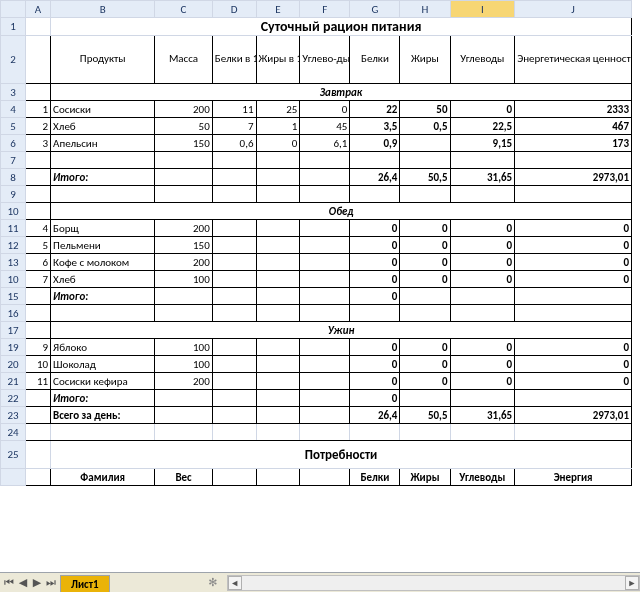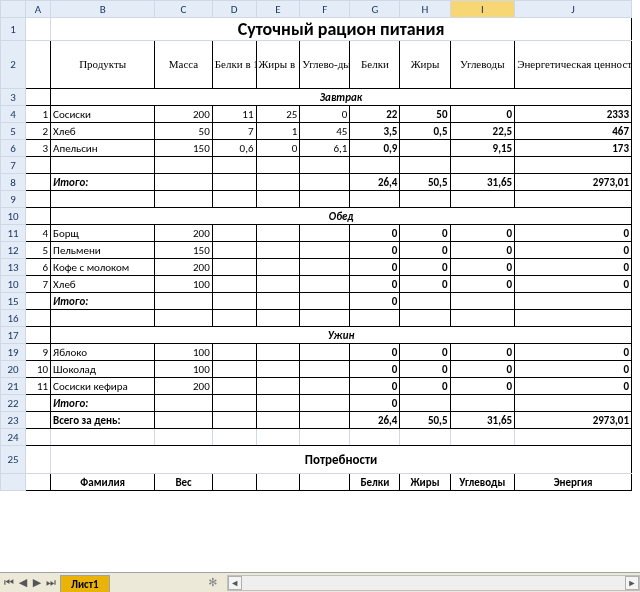--- a/index.html
+++ b/index.html
@@ -49,24 +49,24 @@
   .colJ { width: 112px; }
   .thick-l { border-left: 1.5px solid #000 !important; }
   .thick-r { border-right: 1.5px solid #000 !important; }
   .thick-t { border-top: 1.5px solid #000 !important; }
   .thick-b { border-bottom: 1.5px solid #000 !important; }
   .b-all { border: 1px solid #000 !important; }
   .center { text-align: center; }
   .right { text-align: right; }
   .bold { font-weight: bold; }
   .italic { font-style: italic; }
-  .title { font-size: 18px; font-weight: bold; text-align:center; }
+  .title { font-size: 14px; font-weight: bold; text-align:center; }
   .subtitle { font-size: 13px; font-weight: bold; text-align:center; }
   .tallrow td { height: 48px; vertical-align: middle; }
-  .wrap { white-space: normal; line-height: 1.1; font-family: Liberation Serif, serif; }
+  .wrap { white-space: normal; line-height: 1.1; }
 
   .tabs {
     position: absolute;
     bottom: 0; left: 0; right: 0;
     height: 20px;
     background: #ece9d8;
     border-top: 1px solid #9da3ab;
     display: flex;
     align-items: center;
     font-size: 11px;

